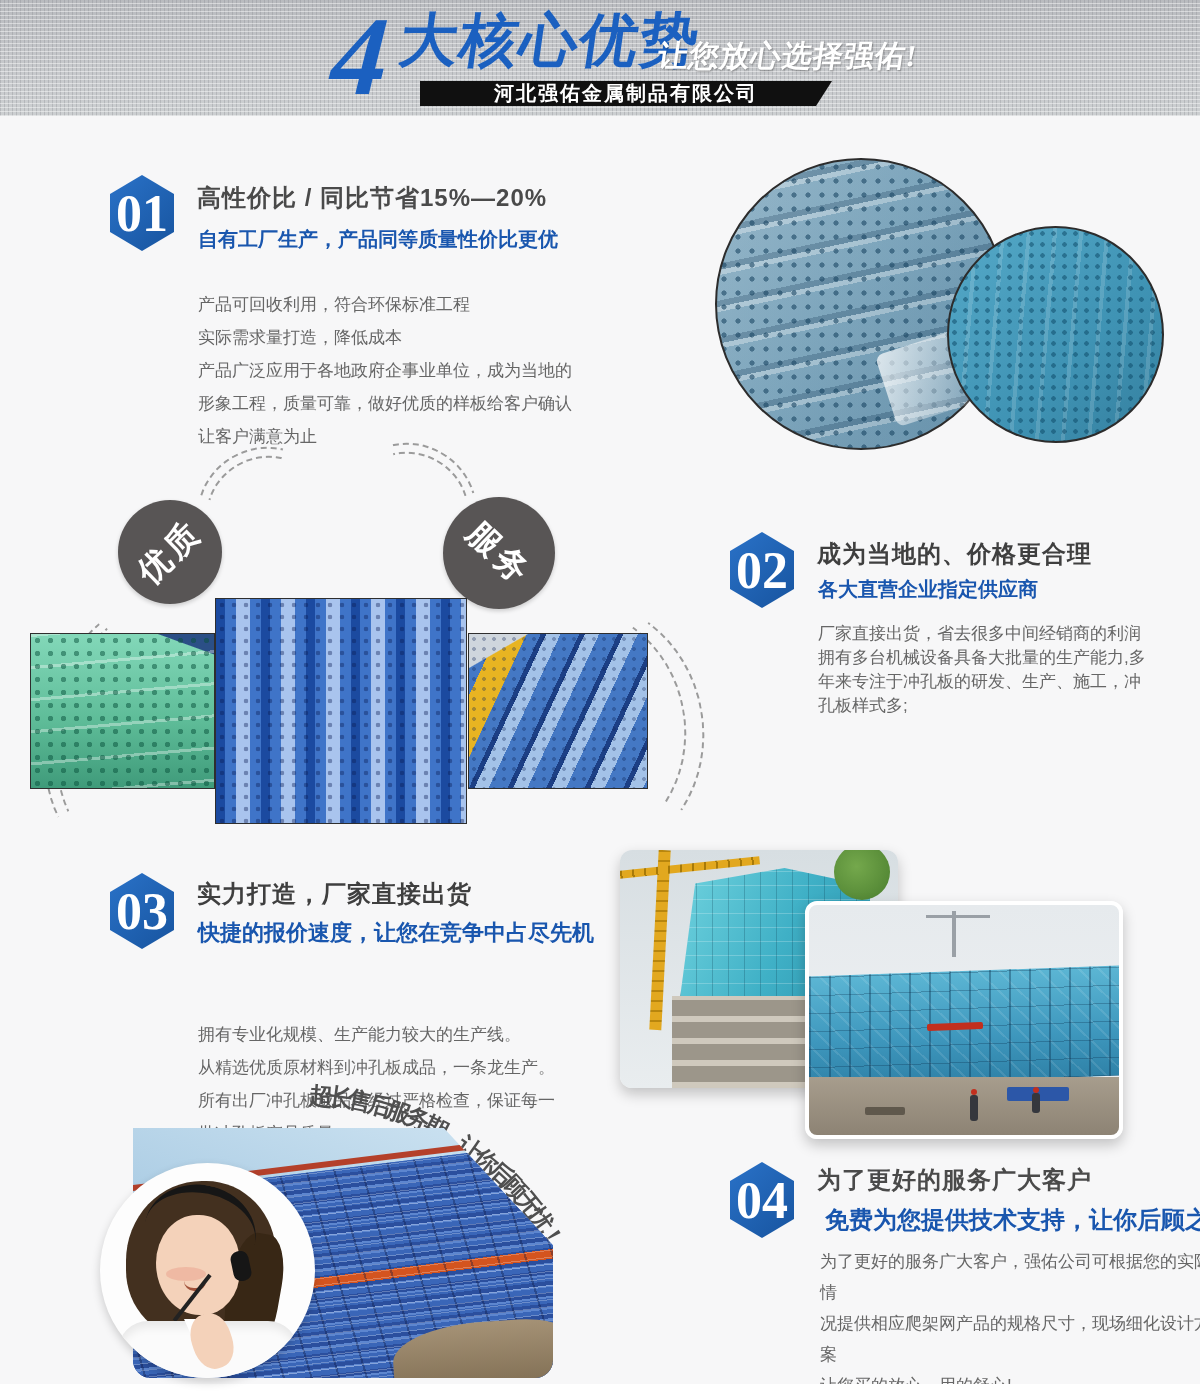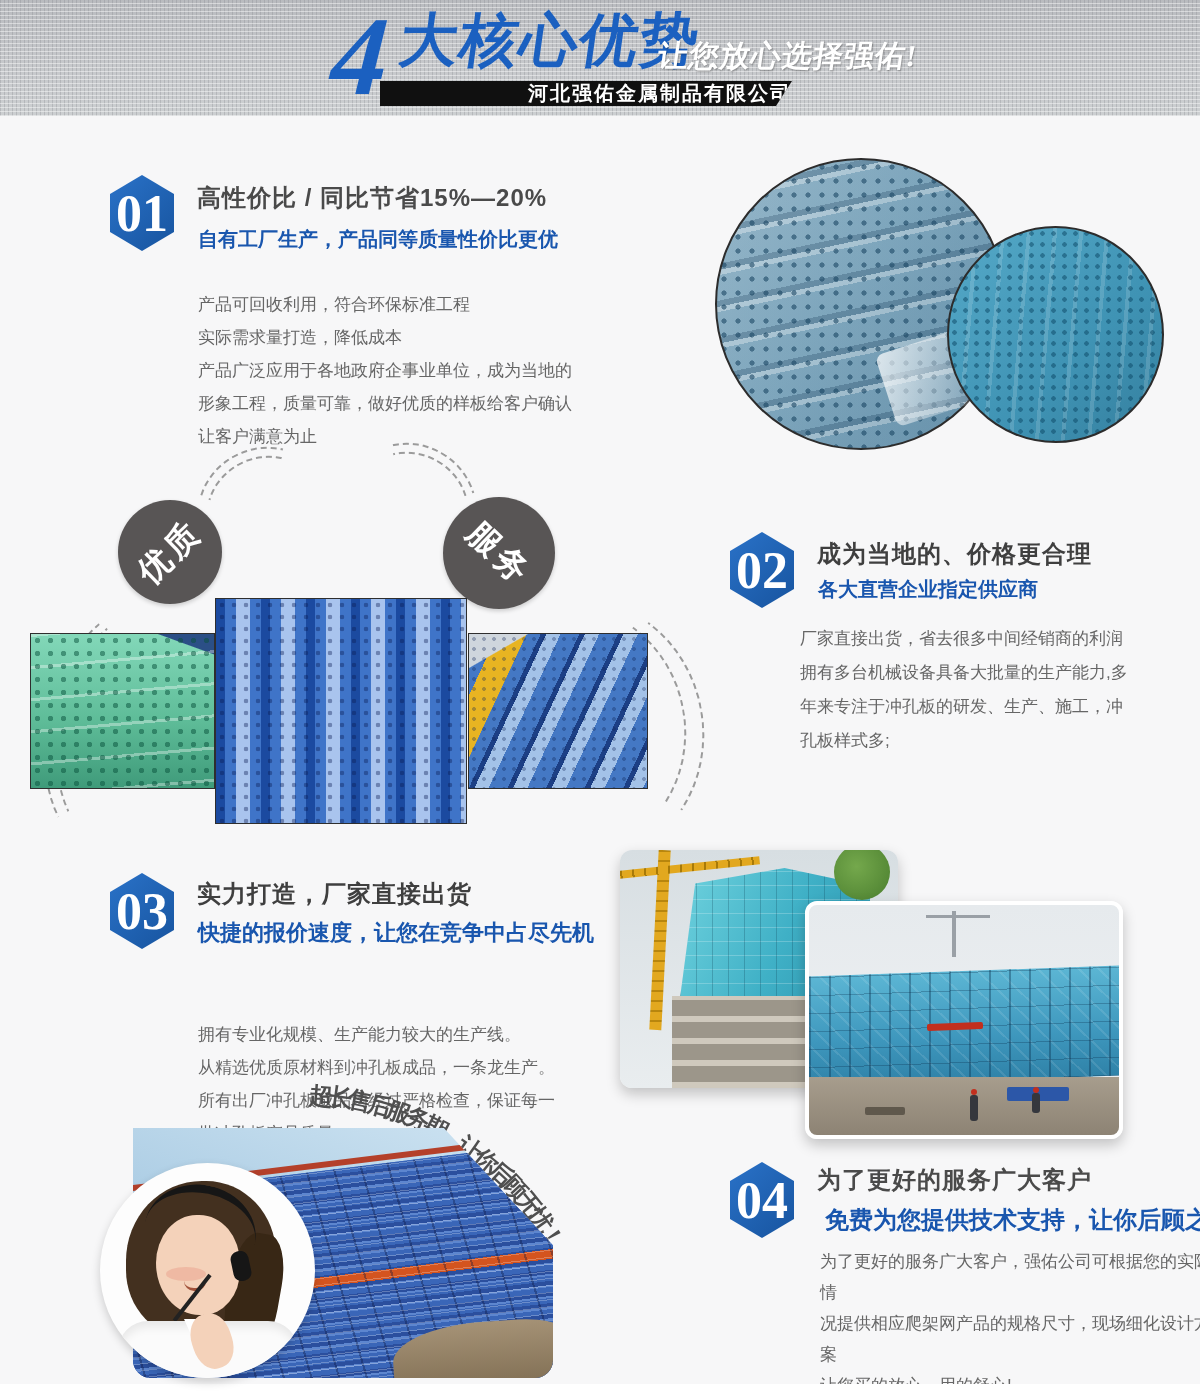--- a/index.html
+++ b/index.html
@@ -12,23 +12,23 @@
       repeating-linear-gradient(0deg, rgba(255,255,255,.45) 0 1px, transparent 1px 4px),
       repeating-linear-gradient(90deg, rgba(130,132,138,.30) 0 1px, transparent 1px 4px),
       linear-gradient(180deg,#b9bbbf 0%,#c6c8cb 55%,#cccfd1 100%);}
   .big4{position:absolute;left:332px;top:0px;font-family:"Liberation Serif",serif;
     font-size:112px;line-height:112px;font-weight:bold;font-style:italic;color:#1b60c0;transform:skewX(-4deg);}
   .hd-title{position:absolute;left:400px;top:10px;font-family:"Liberation Serif",serif;
     font-size:58px;line-height:62px;font-weight:bold;color:#1b60c0;transform:skewX(-8deg);letter-spacing:2px;}
   .hd-tag{position:absolute;left:658px;top:36px;font-family:"Liberation Serif",serif;
     font-size:30px;font-weight:bold;color:#ffffff;transform:skewX(-8deg);letter-spacing:1px;
     text-shadow:1px 1px 2px rgba(0,0,0,.35);}
-  .hd-bar{position:absolute;left:380px;top:81px;width:412px;height:25px;background:#101010;
+  .hd-bar{position:absolute;left:420px;top:81px;width:412px;height:25px;background:#101010;
     clip-path:polygon(0 0,100% 0,calc(100% - 16px) 100%,0 100%);
-    display:flex;align-items:center;justify-content:flex-end;}
+    display:flex;align-items:center;justify-content:center;}
   .hd-bar span{color:#fff;font-size:20px;font-weight:bold;letter-spacing:2px;}
 
   
   .hex{position:absolute;width:64px;height:76px;background:linear-gradient(135deg,#2a72c8,#17549f);
     clip-path:polygon(50% 0,100% 25%,100% 75%,50% 100%,0 75%,0 25%);
     display:flex;align-items:center;justify-content:center;}
   .hex span{color:#fff;font-family:"Liberation Serif",serif;font-size:52px;font-weight:bold;}
   .sec-title{position:absolute;font-size:24px;font-weight:bold;color:#4a4a4a;letter-spacing:1px;white-space:nowrap;}
   .serifed{font-family:"Liberation Serif",serif;color:#3f3f3f;}
   .sec-sub{position:absolute;font-family:"Liberation Serif",serif;font-size:20px;font-weight:bold;color:#1956ae;white-space:nowrap;}
@@ -211,21 +211,21 @@
 
   <div class="panel panel-green"></div>
   <div class="panel panel-stack"></div>
   <div class="panel panel-blue"></div>
 
   <div class="hex" style="left:730px;top:532px;">
     <span>02</span>
   </div>
   <div class="sec-title serifed" style="left:817px;top:538px;">成为当地的、价格更合理</div>
   <div class="sec-sub" style="left:818px;top:576px;">各大直营企业指定供应商</div>
-  <div class="sec-body" style="left:800px;top:622px;width:380px;line-height:34px;">厂家直接出货，省去很多中间经销商的利润
+  <div class="sec-body" style="left:818px;top:622px;width:380px;line-height:24px;">厂家直接出货，省去很多中间经销商的利润
 拥有多台机械设备具备大批量的生产能力,多
 年来专注于冲孔板的研发、生产、施工，冲
 孔板样式多;</div>
 
   <div class="hex" style="left:110px;top:873px;">
     <span>03</span>
   </div>
   <div class="sec-title serifed" style="left:197px;top:878px;">实力打造，厂家直接出货</div>
   <div class="sec-sub" style="left:198px;top:918px;font-size:22px;">快捷的报价速度，让您在竞争中占尽先机</div>
   <div class="sec-body" style="left:198px;top:1018px;width:470px;">拥有专业化规模、生产能力较大的生产线。

